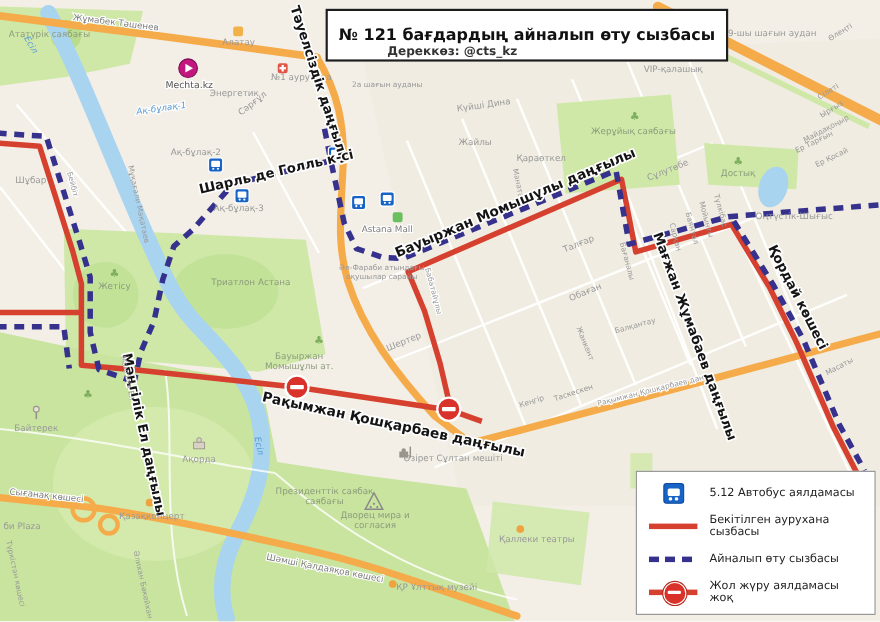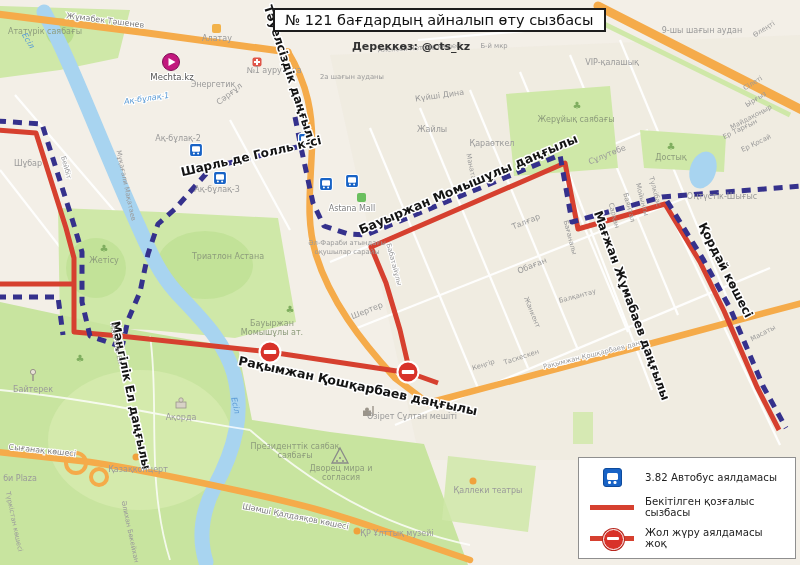--- a/index.html
+++ b/index.html
@@ -9,22 +9,22 @@
   .lb{font-size:8px;fill:#9a9a9a;text-anchor:middle;}
   .lb-dark{fill:#7d7d7d;}
   .lb-park{fill:#8d9c7c;}
   .lb-water{fill:#5b9bd5;font-style:italic;}
   .lb-tiny{font-size:6.8px;}
   .lb-poi{fill:#555;font-size:8.5px;}
   .lb-bold{font-size:12px;font-weight:bold;fill:#141414;text-anchor:middle;
            stroke:#ffffff;stroke-width:3px;paint-order:stroke;stroke-linejoin:round;}
   .halo{stroke:#fff;stroke-width:2px;paint-order:stroke;}
   
-  .title-box{position:absolute;left:273px;top:8px;background:#fff;border:2px solid #1d1d1d;
-             padding:2px 10px;font-size:14.5px;font-weight:normal;color:#111;white-space:nowrap;z-index:5;}
+  .title-box{position:absolute;left:296px;top:8px;background:#fff;border:2px solid #1d1d1d;
+             padding:14px 10px;font-size:14.5px;font-weight:bold;color:#111;white-space:nowrap;z-index:5;}
   .source{position:absolute;left:352px;top:40px;font-size:11px;font-weight:bold;color:#333;z-index:5;text-align:right;}
   
   .legend{position:absolute;right:4px;bottom:6px;width:198px;background:#fff;
           border:1.5px solid #8f8f8f;padding:9px 8px 9px 10px;z-index:5;
           display:flex;flex-direction:column;gap:9px;}
   .legend-row{display:flex;align-items:center;gap:10px;font-size:10.2px;color:#222;}
   .sym{width:46px;display:flex;justify-content:center;align-items:center;flex:none;height:20px;position:relative;}
   .sym-bus{width:17px;height:17px;background:#1863c6;border:1px solid #0d4a9b;border-radius:3px;position:relative;}
   .sym-bus::before{content:"";position:absolute;left:3px;top:4px;width:11px;height:7px;background:#fff;border-radius:1.5px;}
   .sym-bus::after{content:"";position:absolute;left:4.5px;top:12.5px;width:2.5px;height:2.5px;background:#fff;border-radius:50%;
@@ -265,27 +265,33 @@
   
   <div class="title-box">№ 121 бағдардың айналып өту сызбасы</div>
   <div class="source">Дереккөз: @cts_kz</div>
 
   
   <div class="legend">
     <div class="legend-row">
       <span class="sym">
           <span class="sym-bus"></span>
         </span>
-      <span>3.82 Автобус аялдамасы</span>
+      <span>5.12 Автобус аялдамасы</span>
     </div>
     <div class="legend-row">
       <span class="sym">
           <span class="sym-red"></span>
         </span>
-      <span>Бекітілген қозғалыс сызбасы</span>
+      <span>Бекітілген аурухана сызбасы</span>
+    </div>
+    <div class="legend-row">
+      <span class="sym">
+          <span class="sym-dash"></span>
+        </span>
+      <span>Айналып өту сызбасы</span>
     </div>
     <div class="legend-row">
       <span class="sym">
         <span class="sym-noentry-line"></span>
         <span class="sym-noentry-sign"></span>
       </span>
       <span>Жол жүру аялдамасы жоқ</span>
     </div>
   </div>
 </div>

